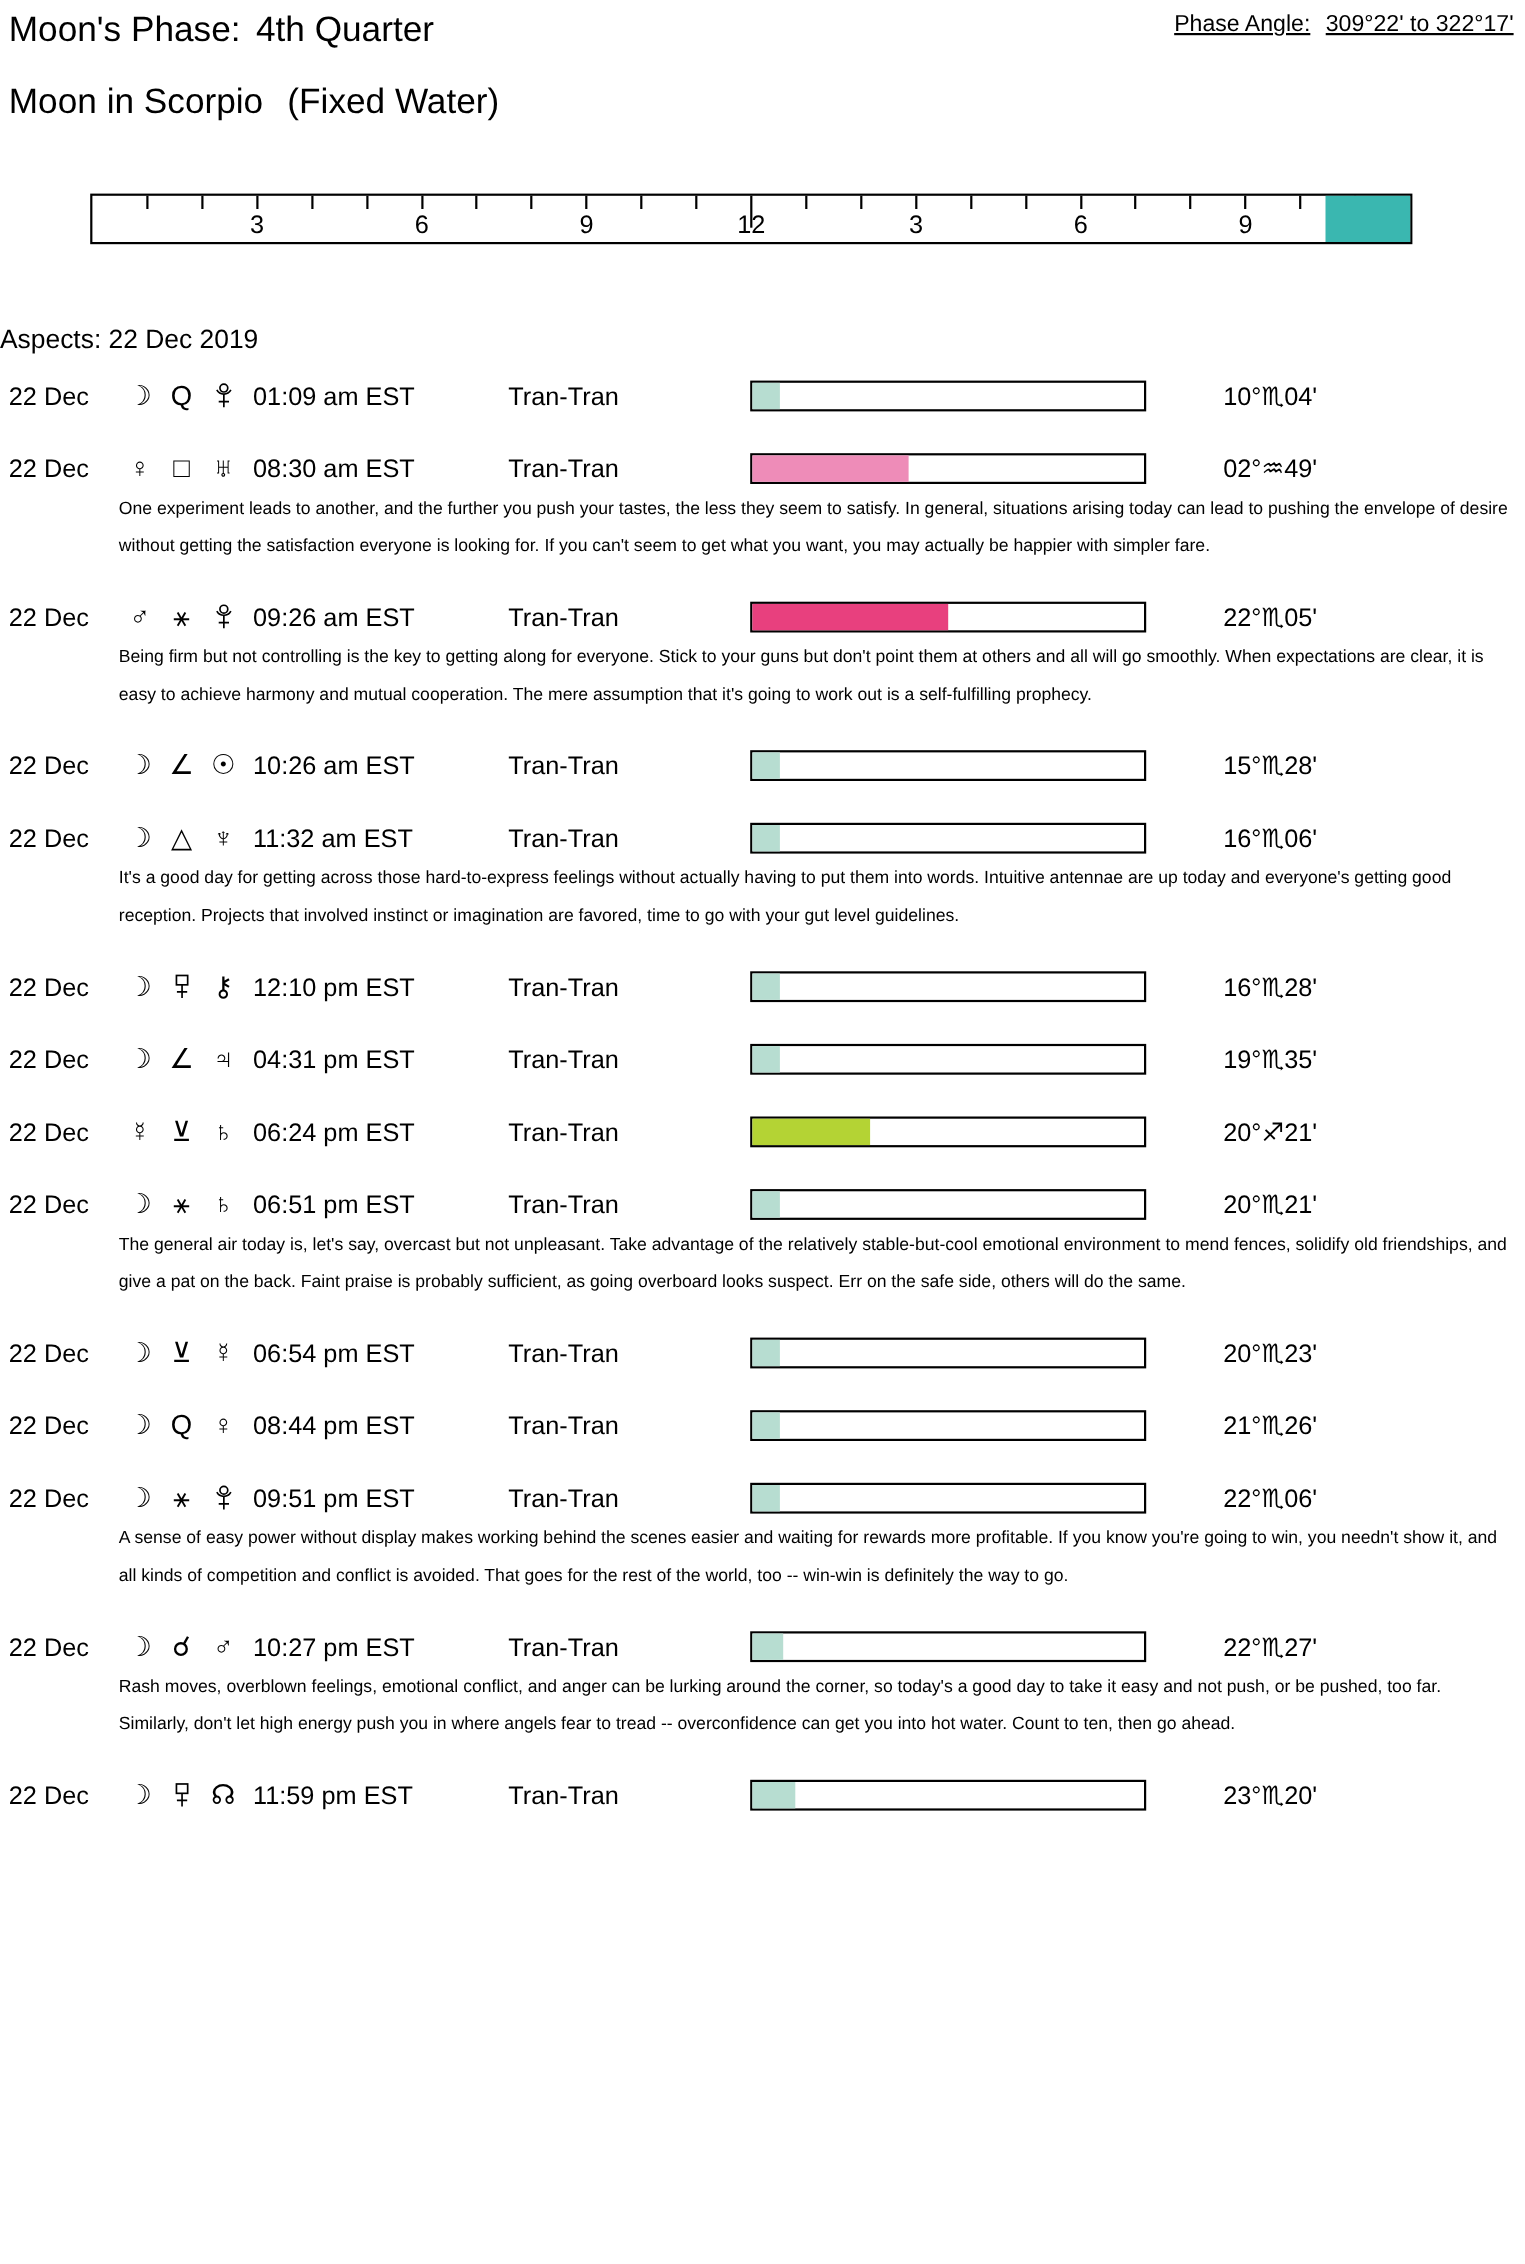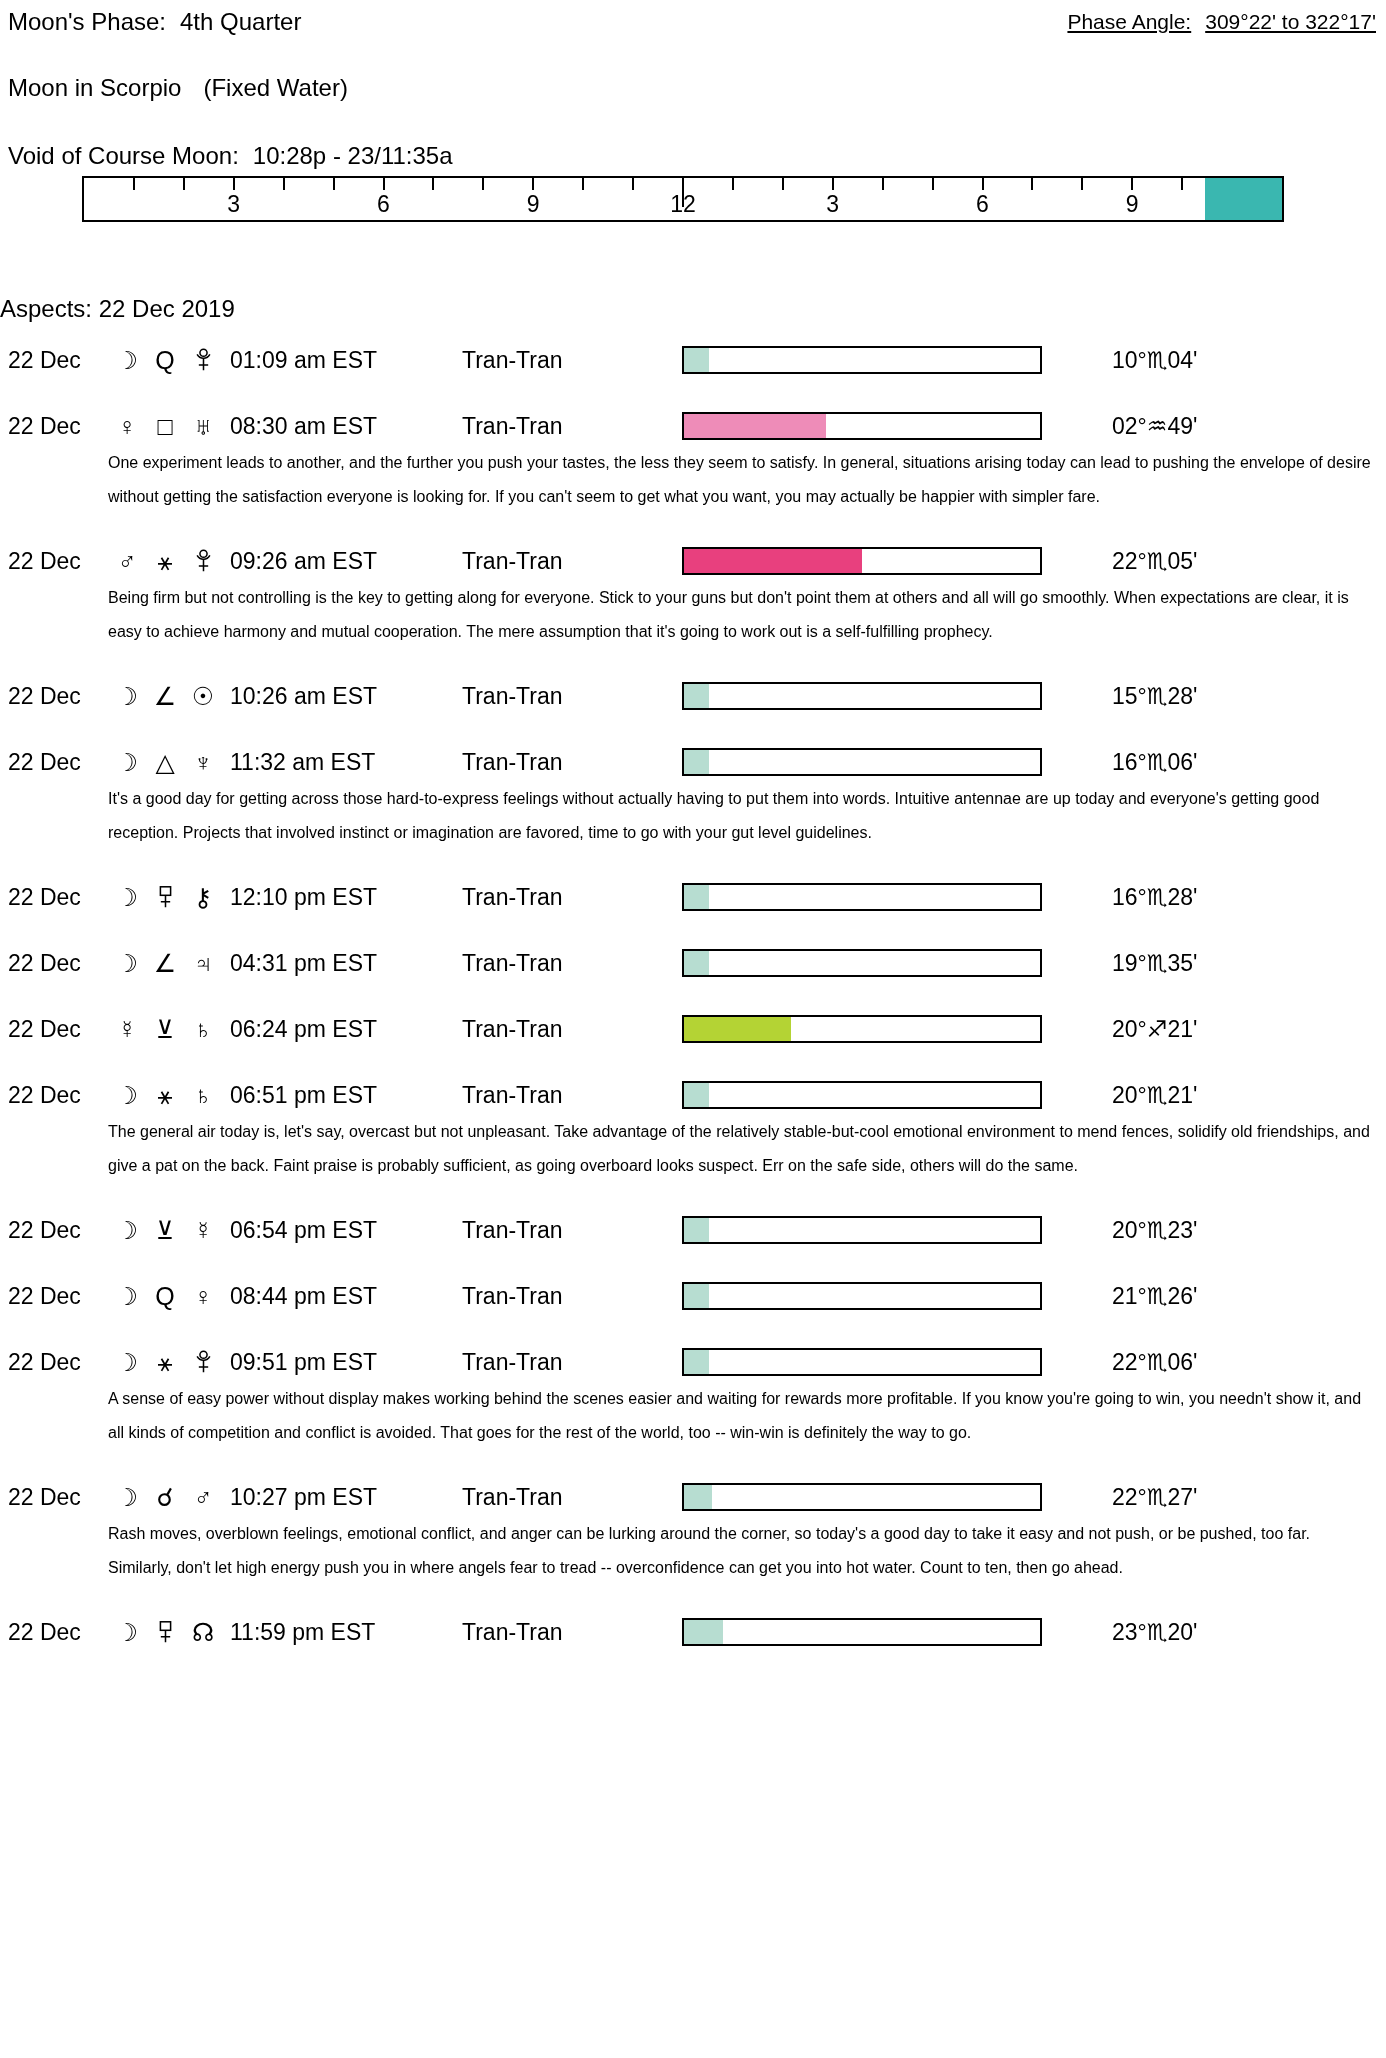--- a/index.html
+++ b/index.html
@@ -1,20 +1,20 @@
 <!DOCTYPE html>
 <html><head>
 <meta charset="utf-8">
 <style>
   html,body{margin:0;padding:0;background:#fff;color:#000;
     font-family:"Liberation Sans","DejaVu Sans",sans-serif;}
   .page{position:relative;width:1386px;height:2058px;overflow:hidden;background:#fff;}
 
   
-  .hdr{position:absolute;font-size:24px;white-space:pre;}
+  .hdr{position:absolute;font-size:32px;white-space:pre;}
   .hdr .gap{display:inline-block;width:14px;}
   #phase-line{left:8px;top:8px;}
   #angle-line{right:10px;top:10px;font-size:21px;text-decoration:underline;}
   #sign-line{left:8px;top:74px;}
   #sign-line .gap{width:22px;}
   #voc-line{left:8px;top:142px;}
 
   
   .ruler{position:absolute;left:82px;top:176px;width:1202px;height:46px;
     border:2px solid #000;box-sizing:border-box;background:#fff;}
@@ -45,21 +45,20 @@
 <body>
 
 <div class="page">
 
   <div class="hdr" id="phase-line"><span>Moon's Phase:</span><span class="gap"></span><span>4th Quarter</span></div>
 
   <div class="hdr" id="angle-line"><span>Phase Angle:</span><span class="gap"></span><span>309°22' to 322°17'</span></div>
 
   <div class="hdr" id="sign-line"><span>Moon in Scorpio</span><span class="gap"></span><span>(Fixed Water)</span></div>
 
-  <div class="hdr" id="voc-line"><span>Void of Course Moon:</span><span class="gap"></span><span>10:28p - 23/11:35a</span></div>
 
   <div class="ruler">
       <div class="tick" style="left: 4.16667%;"></div>
       <div class="tick" style="left: 8.33333%;"></div>
       <div class="tick" style="left: 12.5%;"></div>
       <div class="tick" style="left: 16.6667%;"></div>
       <div class="tick" style="left: 20.8333%;"></div>
       <div class="tick" style="left: 25%;"></div>
       <div class="tick" style="left: 29.1667%;"></div>
       <div class="tick" style="left: 33.3333%;"></div>

